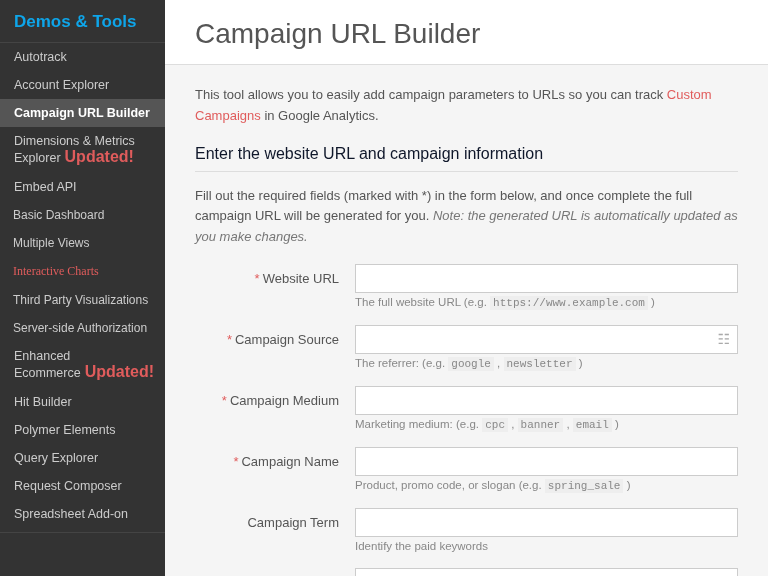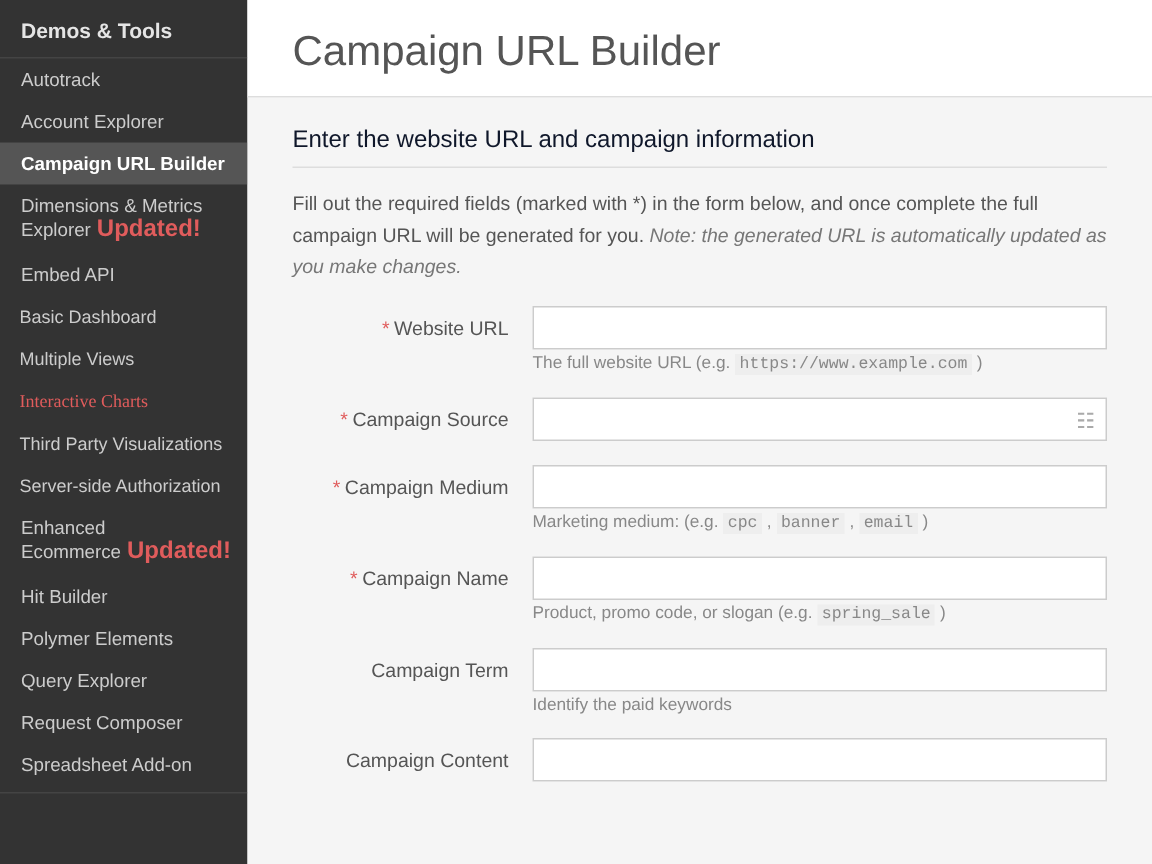--- a/index.html
+++ b/index.html
@@ -10,23 +10,23 @@
       width: 165px;
       min-width: 165px;
       background: #333;
       color: #ccc;
       overflow-y: auto;
       display: flex;
       flex-direction: column;
     }
     .sidebar-header {
       padding: 12px 14px 10px;
-      font-size: 14px;
+      font-size: 17px;
       font-weight: bold;
-      color: #e5e5e5;
+      color: #0ea5e9;
       border-bottom: 1px solid #444;
     }
     .sidebar-item {
       padding: 7px 14px;
       font-size: 12.5px;
       color: #ccc;
       cursor: pointer;
     }
     .sidebar-item.active {
       background: #555;
@@ -190,20 +190,23 @@
 
   <div class="sidebar-divider"></div>
 
 </div>
 
 <div id="main">
   <div class="page-title-area">
     <h1 class="page-title">Campaign URL Builder</h1>
   </div>
   <div class="content-area">
+    <p class="intro-text">
+      <span>This tool allows you to easily add campaign parameters to URLs so you can track </span><a href="#">Custom Campaigns</a><span> in Google Analytics.</span>
+    </p>
 
     <h2 class="section-heading">Enter the website URL and campaign information</h2>
 
     <p class="form-description">
       <span>Fill out the required fields (marked with *) in the form below, and once complete the full campaign URL will be generated for you. </span><em>Note: the generated URL is automatically updated as you make changes.</em>
     </p>
 
     <div class="form-row">
       <div class="form-label-col">
         <span class="required-star">*</span><span>Website URL</span>
@@ -216,20 +219,21 @@
 
     <div class="form-row">
       <div class="form-label-col">
         <span class="required-star">*</span><span>Campaign Source</span>
       </div>
       <div class="form-input-col">
         <div class="input-with-icon">
           <input type="text" style="">
           <span class="input-icon">☷</span>
         </div>
+        <div class="field-hint">The referrer: (e.g. <code>google</code> , <code>newsletter</code> )</div>
       </div>
     </div>
 
     <div class="form-row">
       <div class="form-label-col">
         <span class="required-star">*</span><span>Campaign Medium</span>
       </div>
       <div class="form-input-col">
         <input type="text" style="">
         <div class="field-hint">Marketing medium: (e.g. <code>cpc</code> , <code>banner</code> , <code>email</code> )</div>

